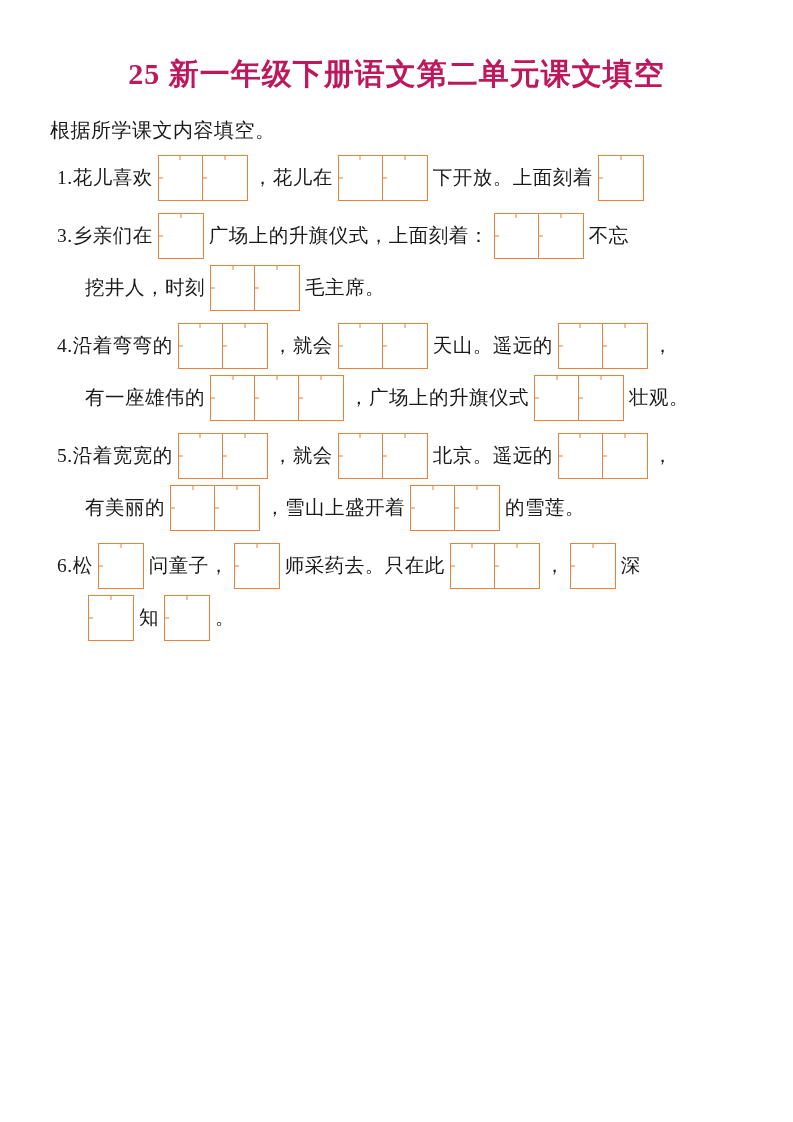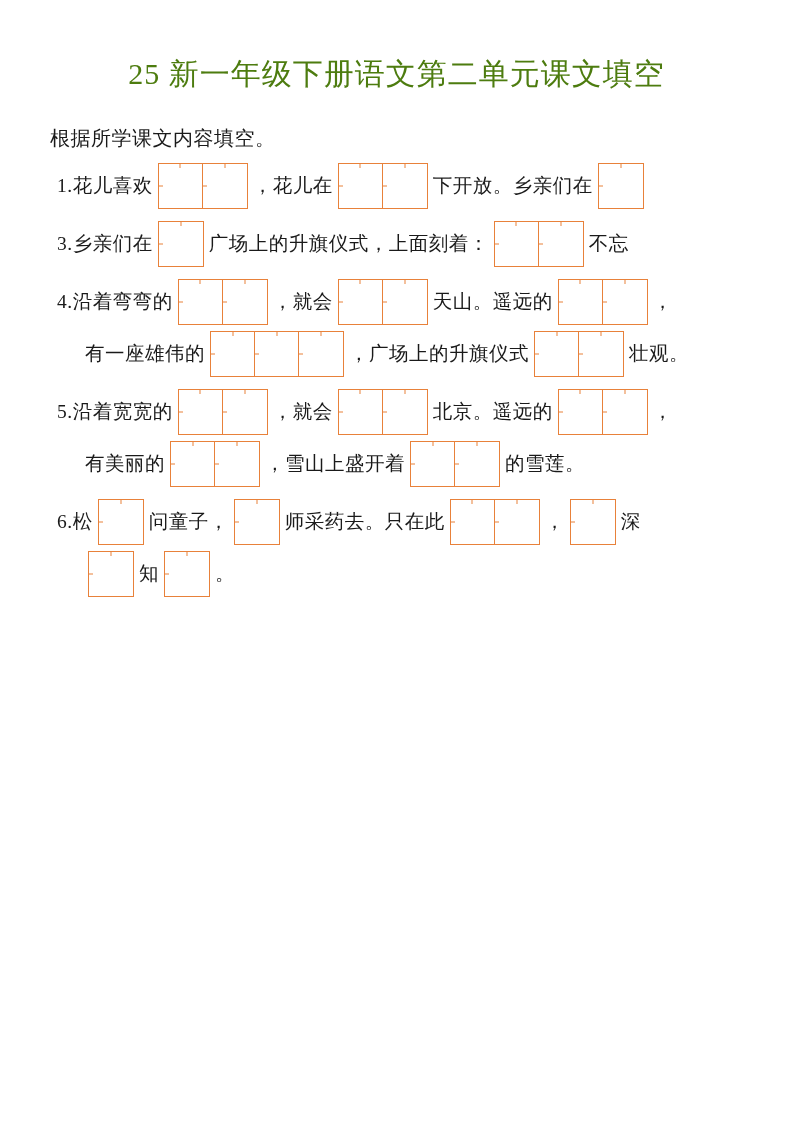--- a/index.html
+++ b/index.html
@@ -17,24 +17,24 @@
   .page {
     position: relative;
     width: 793px;
     height: 1122px;
     box-sizing: border-box;
     padding: 40px 42px 0 42px;
   }
   .doc-title {
     text-align: center;
     font-size: 30px;
-    font-weight: normal;
+    font-weight: bold;
     letter-spacing: 1px;
-    margin: 14px 0 30px 0;
-    color: #4d7c0f;
+    margin: 14px 0 22px 0;
+    color: #be185d;
   }
   .instruction {
     font-size: 20px;
     margin: 4px 0 8px 8px;
     letter-spacing: 0.5px;
   }
   .qlist {
     margin: 0;
     padding: 0;
   }
@@ -109,38 +109,46 @@
           <span class="txt">1.花儿喜欢</span>
           <span class="boxes">
             <span class="cell"></span>
             <span class="cell"></span>
           </span>
           <span class="txt">，花儿在</span>
           <span class="boxes">
             <span class="cell"></span>
             <span class="cell"></span>
           </span>
-          <span class="txt">下开放。乡亲们在</span>
+          <span class="txt">下开放。上面刻着</span>
           <span class="boxes">
             <span class="cell"></span>
           </span>
         </div>
       </div>
       <div class="question">
         <div class="line">
           <span class="txt">3.乡亲们在</span>
           <span class="boxes">
             <span class="cell"></span>
           </span>
           <span class="txt">广场上的升旗仪式，上面刻着：</span>
           <span class="boxes">
             <span class="cell"></span>
             <span class="cell"></span>
           </span>
           <span class="txt">不忘</span>
+        </div>
+        <div class="line indent">
+          <span class="txt">挖井人，时刻</span>
+          <span class="boxes">
+            <span class="cell"></span>
+            <span class="cell"></span>
+          </span>
+          <span class="txt">毛主席。</span>
         </div>
       </div>
       <div class="question">
         <div class="line">
           <span class="txt">4.沿着弯弯的</span>
           <span class="boxes">
             <span class="cell"></span>
             <span class="cell"></span>
           </span>
           <span class="txt">，就会</span>

